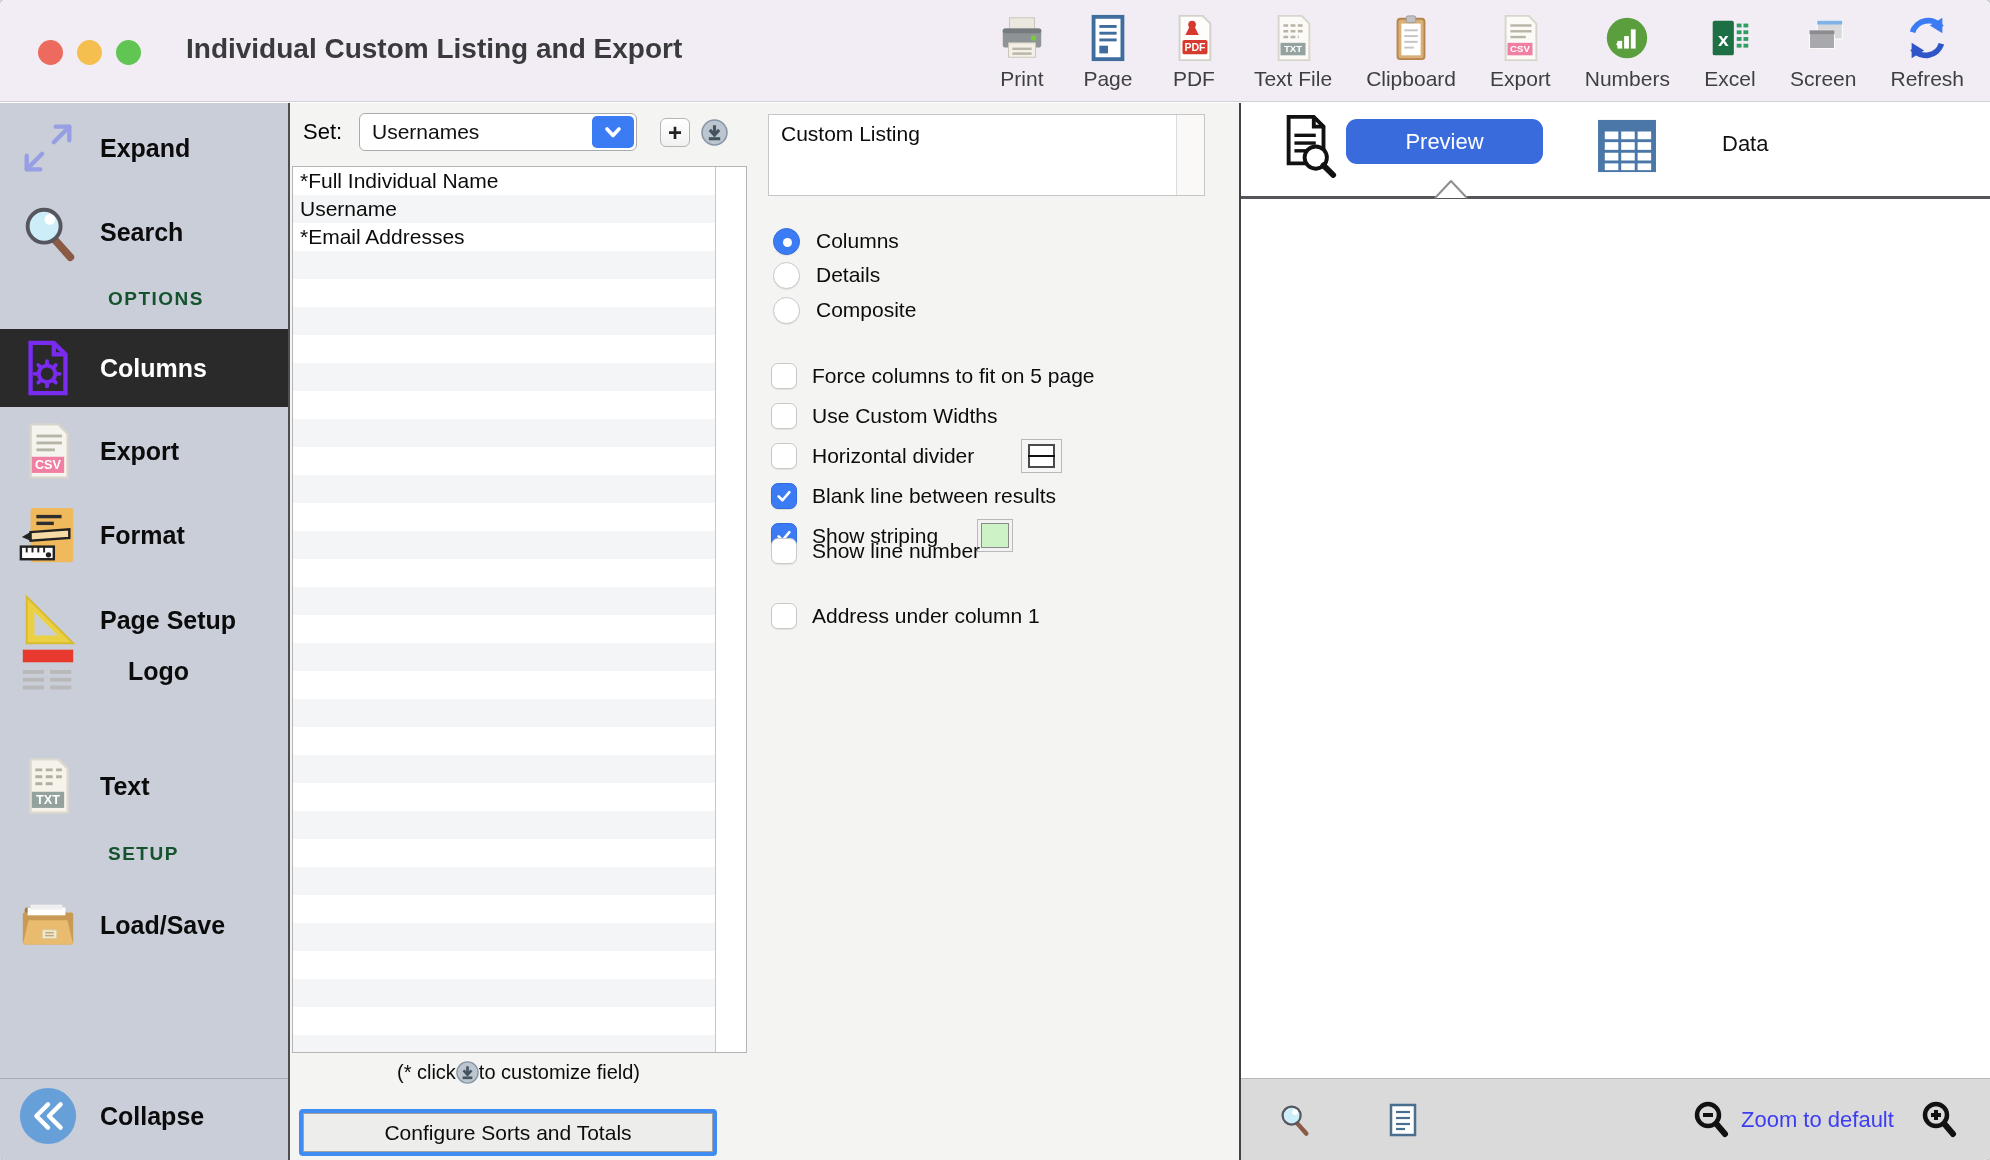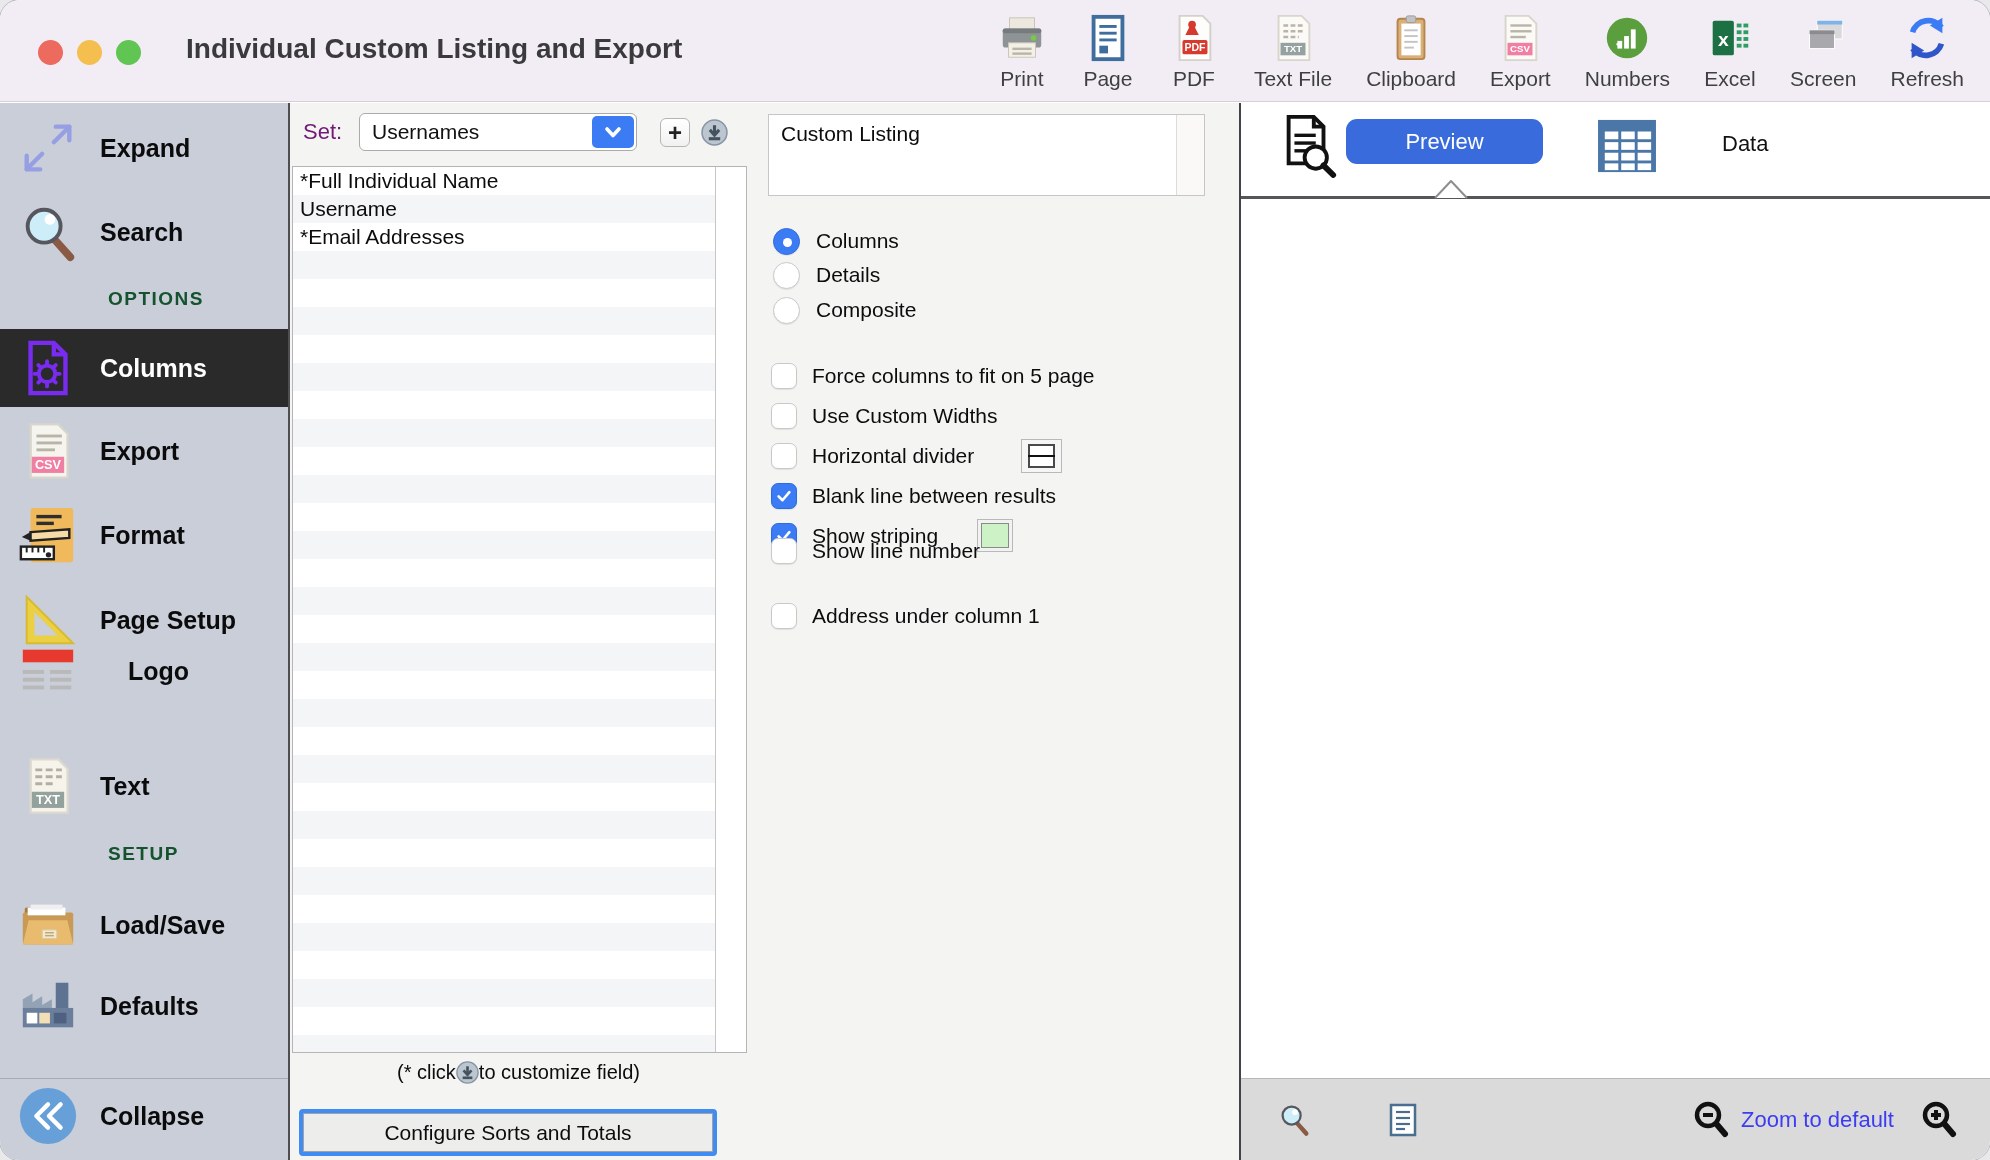--- a/index.html
+++ b/index.html
@@ -1,18 +1,18 @@
 <!DOCTYPE html>
 <html><head>
 <meta charset="utf-8">
 <style>
   html,body{margin:0;padding:0;background:#e9e9ec;}
   body{font-family:"Liberation Sans",sans-serif;-webkit-font-smoothing:antialiased;}
   *{box-sizing:border-box;}
-  .window{position:relative;width:1990px;height:1160px;background:#fff;overflow:hidden;border-radius:20px;box-shadow:0 0 0 1px #b9b9bd;}
+  .window{position:relative;width:1990px;height:1160px;background:#fff;overflow:hidden;border-radius:5px;box-shadow:0 0 0 1px #b9b9bd;}
 
   
   .titlebar{position:absolute;left:0;top:0;width:100%;height:102px;background:#f2edf4;border-bottom:1px solid #d5d0d7;}
   .tl{position:absolute;top:40px;width:25px;height:25px;border-radius:50%;}
   .tl.red{left:38px;background:#ec6a5e;}
   .tl.yellow{left:77px;background:#f5bf4f;}
   .tl.green{left:116px;background:#61c554;}
   .win-title{position:absolute;left:186px;top:33px;font-size:28px;font-weight:bold;color:#3a3a3c;white-space:nowrap;}
   .tb-items{position:absolute;right:26px;top:12px;display:flex;gap:34px;align-items:flex-end;}
   .tb-item{display:flex;flex-direction:column;align-items:center;gap:3px;cursor:default;}
@@ -24,21 +24,21 @@
   .side-item{position:absolute;left:0;width:288px;height:64px;display:flex;align-items:center;cursor:default;}
   .side-item .ic{width:64px;height:64px;margin-left:16px;display:flex;align-items:center;justify-content:center;flex:none;}
   .side-item .lbl{margin-left:20px;font-size:25px;font-weight:bold;color:#0b0b0c;white-space:nowrap;}
   .side-item.selected{background:#2a2a2b;height:78px;}
   .side-item.selected .lbl{color:#fff;}
   .side-header{position:absolute;left:108px;font-size:19px;font-weight:bold;letter-spacing:1.5px;color:#14532d;}
   .side-divider{position:absolute;left:0;width:288px;top:975px;border-top:1px solid #a6abb4;}
 
   
   .middle{position:absolute;left:290px;top:103px;width:949px;bottom:0;background:#f4f4f3;}
-  .set-label{position:absolute;left:13px;top:10px;height:38px;line-height:38px;font-size:22px;color:#701a75;}
+  .set-label{position:absolute;left:13px;top:10px;height:38px;line-height:38px;font-size:22px;color:#000000;}
   .set-select{position:absolute;left:69px;top:10px;width:278px;height:38px;background:#fff;border:1px solid #ababab;border-radius:6px;cursor:default;}
   .set-select .val{position:absolute;left:12px;top:0;height:36px;line-height:36px;font-size:21px;color:#111;}
   .set-select .chev{position:absolute;right:2px;top:2px;bottom:2px;width:42px;background:#3b7cf5;border-radius:5px;display:flex;align-items:center;justify-content:center;}
   .add-btn{position:absolute;left:370px;top:15px;width:30px;height:29px;background:linear-gradient(#fff,#f1f1f1);border:1px solid #b5b5b5;border-radius:6px;font-size:24px;font-weight:bold;color:#222;text-align:center;line-height:26px;padding:0;}
   .dl-btn{position:absolute;left:411px;top:16px;width:27px;height:27px;padding:0;border:none;background:transparent;}
   .field-list{position:absolute;left:2px;top:63px;width:455px;height:887px;background:#fff;border:1px solid #b5b5b5;}
   .stripes{position:absolute;left:0;top:0;right:31px;bottom:0;background:repeating-linear-gradient(to bottom,#fff 0 28px,#f4f5f6 28px 56px);}
   .list-row{height:28px;line-height:28px;font-size:21px;color:#0c0c0c;padding-left:7px;white-space:nowrap;overflow:hidden;}
   .list-scroll{position:absolute;right:0;top:0;bottom:0;width:31px;background:#fff;border-left:1px solid #c6c6c6;}
   .caption{position:absolute;left:0;top:958px;width:457px;display:flex;align-items:center;justify-content:center;gap:0;font-size:20px;color:#0c0c0c;}
@@ -370,33 +370,20 @@
             <rect x="14" y="11" width="33" height="5" fill="#efefef"></rect>
             <polygon points="6,52 58,52 52,27 12,27" fill="#e9bb6e"></polygon>
             <rect x="26" y="37" width="15" height="9" rx="1" fill="#f4e8ca" stroke="#d8c9a2"></rect>
             <line x1="29" y1="40" x2="38" y2="40" stroke="#b9a97e" stroke-width="1.5"></line>
             <line x1="29" y1="43" x2="38" y2="43" stroke="#b9a97e" stroke-width="1.5"></line>
           </svg>
       </span>
       <span class="lbl">Load/Save</span>
     </div>
 
-    <div class="side-item" style="top:871px;">
-      <span class="ic">
-        <svg width="62" height="62" viewBox="0 0 64 64">
-            <rect x="40" y="8" width="13" height="30" fill="#5e7292"></rect>
-            <polygon points="6,36 6,25 16,19 16,28 26,22 26,31 36,25 36,36" fill="#93a2b5"></polygon>
-            <rect x="6" y="34" width="52" height="20" fill="#6b7f9c"></rect>
-            <rect x="10" y="39" width="11" height="11" fill="#fff"></rect>
-            <rect x="23" y="39" width="11" height="11" fill="#f3dfb5"></rect>
-            <rect x="38" y="39" width="13" height="11" fill="#4e6180"></rect>
-          </svg>
-      </span>
-      <span class="lbl">Defaults</span>
-    </div>
 
     <div class="side-divider"></div>
 
     <div class="side-item" style="top:981px;">
       <span class="ic">
         <svg width="62" height="62" viewBox="0 0 64 64">
             <circle cx="32" cy="32" r="29" fill="#67a0d8"></circle>
             <g stroke="#fff" stroke-width="4.5" fill="none" stroke-linecap="round" stroke-linejoin="round">
               <path d="M32 20 L20 32 L32 44"></path>
               <path d="M45 20 L33 32 L45 44"></path>

